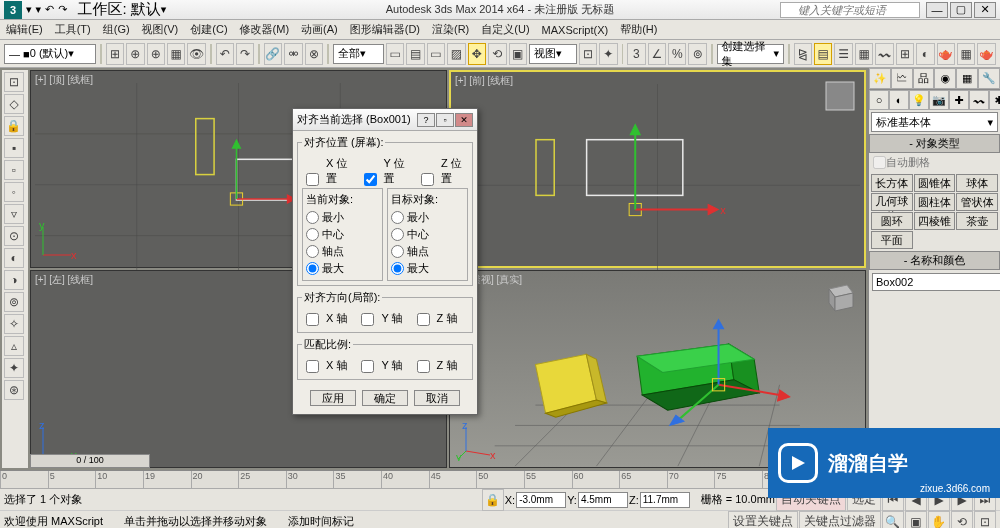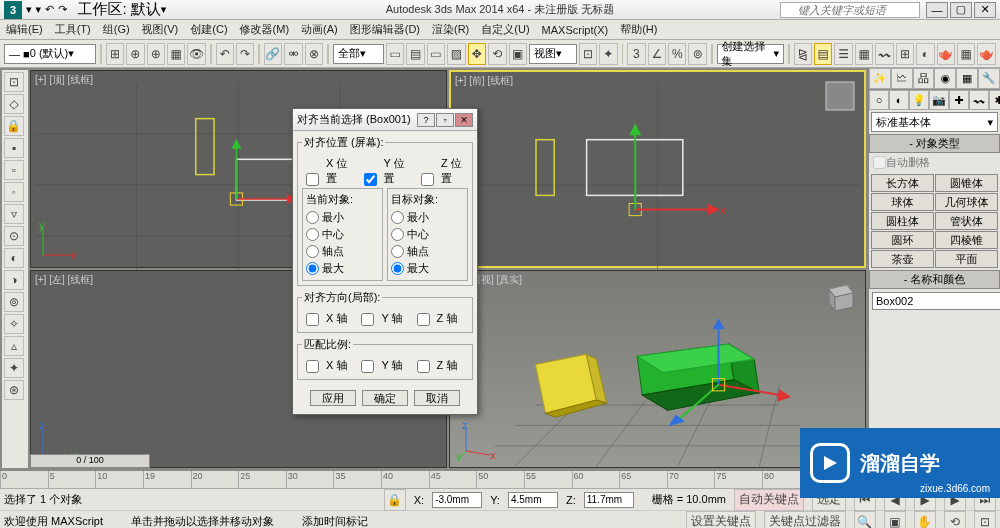--- a/index.html
+++ b/index.html
@@ -31,21 +31,21 @@
 .vplabel { position:absolute; top:2px; left:4px; color:#ccc; font-size:10px; }
 .vpgrid { position:absolute; inset:12px 4px 4px 4px; }
 
 .rightpanel { position:absolute; top:68px; right:0; bottom:58px; width:132px; background:#e6e4de; border-left:1px solid #888; display:flex; flex-direction:column; }
 .rp-tabs { height:22px; display:flex; border-bottom:1px solid #888; background:#e0ded6; }
 .rp-tab { flex:1; border:1px solid #aaa; background:#e8e6e0; display:flex;align-items:center;justify-content:center; }
 .rp-tabs2 { height:20px; display:flex; gap:0; }
 .rp-tabs2 .rp-tab { min-width:20px; }
 .rp-drop { margin:2px; }
 .rollout-h { background:#c8c6c0; border:1px solid #888; text-align:center; padding:1px; font-size:11px; }
-.btn-grid { display:grid; grid-template-columns:1fr 1fr; gap:1px; padding:2px; }
+.btn-grid { display:grid; grid-template-columns:1fr 1fr 1fr; gap:1px; padding:2px; }
 .btn-grid button { height:18px; background:#e0ded6; border:1px solid #888; font-size:11px; }
 .autogrid { display:flex; align-items:center; padding:2px 4px; color:#777; }
 .namecolor { display:flex; padding:3px; gap:2px; }
 .namecolor input { flex:1; height:18px; border:1px solid #888; padding:0 3px; background:#fff; }
 
 .dialog { position:absolute; left:292px; top:108px; width:186px; background:#efede7; border:1px solid #666; box-shadow:2px 2px 6px rgba(0,0,0,0.4); z-index:50; }
 .dlg-title { height:22px; background:linear-gradient(#fdfdfd,#e6e6e6); border-bottom:1px solid #aaa; display:flex;align-items:center;padding:0 4px; }
 .dlg-title span { font-size:11px; }
 .dlg-wbtns { margin-left:auto; display:flex; gap:1px; }
 .dlg-wbtns div { width:18px;height:14px;border:1px solid #888;background:#e8e8e8;display:flex;align-items:center;justify-content:center;font-size:9px; }
@@ -59,25 +59,25 @@
 .subcol { flex:1; border:1px solid #aaa; padding:3px; }
 .subcol .hd { font-size:11px; margin-bottom:2px; }
 .radio { display:flex;align-items:center; gap:3px; padding:1px 0; font-size:11px; }
 .dlg-btns { display:flex; gap:6px; justify-content:center; padding:6px 0 4px; }
 .dlg-btns button { width:46px; height:16px; background:#e8e6e0; border:1px solid #888; }
 
 .statusbar { position:absolute; left:0; right:0; bottom:0; height:58px; background:#e6e4de; border-top:1px solid #888; }
 .timeline { height:18px; background:#e0ded8; border-bottom:1px solid #aaa; position:relative; }
 .timeline .ticks { position:absolute; inset:0; display:flex; }
 .timeline .tick { flex:1; border-left:1px solid #aaa; font-size:9px; color:#666; padding-left:1px; }
-.sb-row { height:22px; display:flex; align-items:center; padding:0 4px; gap:8px; border-bottom:1px solid #ccc; }
+.sb-row { height:22px; display:flex; align-items:center; padding:0 4px; gap:1px; border-bottom:1px solid #ccc; }
 .sb-input { height:16px; border:1px solid #888; background:#fff; padding:0 2px; font-size:10px; }
 .framebox { position:absolute; left:30px; bottom:60px; width:120px; height:14px; background:#d8d6d0; border:1px solid #888; font-size:9px; text-align:center; }
 
-.watermark { position:absolute; right:0; bottom:30px; width:200px; height:70px; background:#1669b8; color:#fff; display:flex; align-items:center; padding:0 10px; gap:10px; z-index:100; }
+.watermark { position:absolute; right:0; bottom:30px; width:232px; height:70px; background:#1669b8; color:#fff; display:flex; align-items:center; padding:0 10px; gap:10px; z-index:100; }
 .watermark .play { width:40px;height:40px;border:3px solid #fff;border-radius:10px;display:flex;align-items:center;justify-content:center; }
 .watermark .txt { font-size:20px; font-weight:bold; }
 .watermark .sub { font-size:10px; position:absolute; bottom:4px; right:10px; }
 
 .gizmo-x { stroke:#e03030; fill:#e03030; }
 .gizmo-y { stroke:#30c030; fill:#30c030; }
 .gizmo-z { stroke:#3070e0; fill:#3070e0; }
 input[type=checkbox],input[type=radio]{ margin:0; }
 </style>
 </head>

